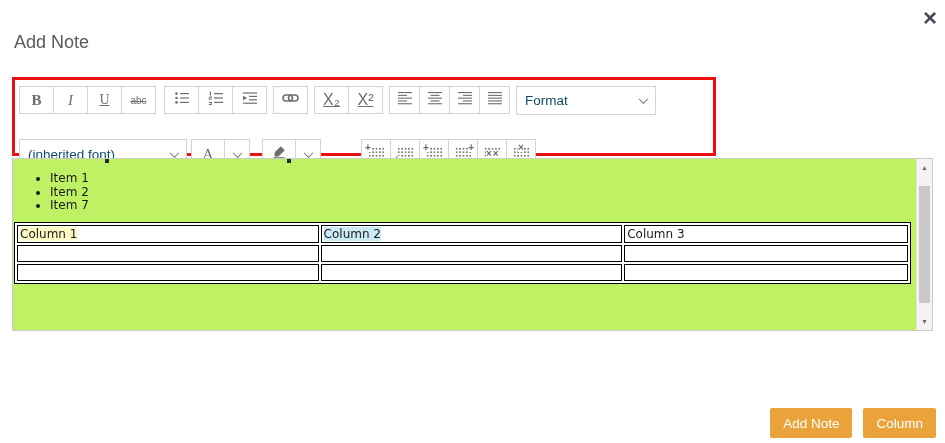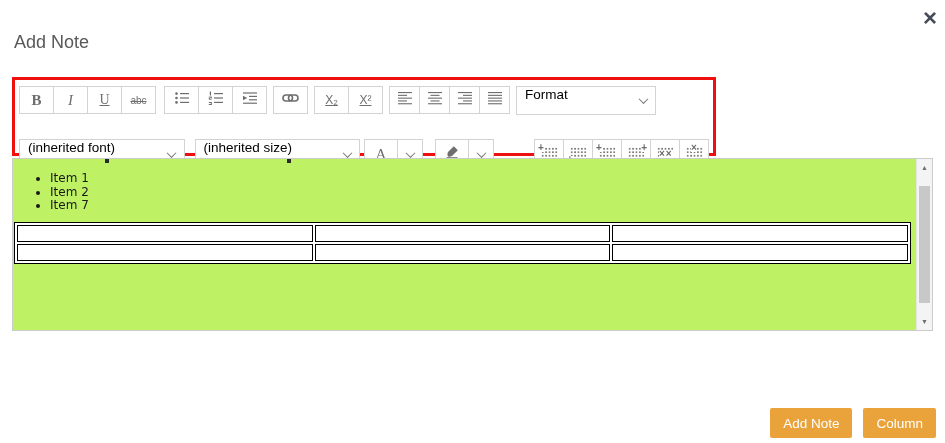--- a/index.html
+++ b/index.html
@@ -15,24 +15,24 @@
   .tb-row1 { margin-top:2px; }
   .tb-row2 { margin-top:24px; }
   .tb-group { display:flex; }
   .tb-btn { width:35px; height:28px; border:1px solid #d3d3d3; background:#fff; display:flex; align-items:center; justify-content:center; color:#6e6e6e; margin-left:-1px; cursor:pointer; }
   .tb-group .tb-btn:first-child { margin-left:0; }
   .gap6 { margin-left:6px; } .gap8 { margin-left:8px; }
   .glyph-b { font-family:"Liberation Serif",serif; font-weight:bold; font-size:15px; }
   .glyph-i { font-family:"Liberation Serif",serif; font-style:italic; font-size:15px; }
   .glyph-u { font-family:"Liberation Serif",serif; font-size:14px; text-decoration:underline; }
   .glyph-abc { font-size:10px; text-decoration:line-through; letter-spacing:0; }
-  .glyph-sub, .glyph-sup { font-size:12px;text-decoration:underline; }
+  .glyph-sub, .glyph-sup { font-size:16px;text-decoration:underline; }
   .align-btn { width:31px; }
 
-  .dd { height:30px; border:1px solid #d3d3d3; background:#fff; display:flex; color:#000000; font-size:13.5px; cursor:pointer; }
+  .dd { height:30px; border:1px solid #d3d3d3; background:#fff; display:flex; align-items:center; color:#0c4a6e; font-size:13.5px; cursor:pointer; }
   .dd-label { flex:1; padding:0 8px; white-space:nowrap; overflow:hidden; }
   .dd-chev { width:24px; align-self:stretch; display:flex; align-items:center; justify-content:center; }
   .chev { width:7px; height:7px; border-right:1.6px solid #767676; border-bottom:1.6px solid #767676; transform:rotate(45deg) translate(-1px,-1px); }
   .dd-format { width:140px; margin-left:6px; height:29px; }
   .dd-font { width:168px; } .dd-size { width:168px; margin-left:10px; }
   .split { display:flex; margin-left:4px; }
   .split .cell { height:30px; border:1px solid #d3d3d3; background:#fff; display:flex; align-items:center; justify-content:center; color:#6e6e6e; cursor:pointer; }
   .split .main { width:34px; }
   .split .arr { width:26px; margin-left:-1px; }
   .split.ml12 { margin-left:12px; }
@@ -212,26 +212,20 @@
       </div>
     </div>
 
     <div class="tb-row tb-row2">
       <div class="dd dd-font">
         <span class="dd-label">(inherited font)</span>
         <span class="dd-chev">
             <span class="chev"></span>
           </span>
       </div>
-      <div class="dd dd-size">
-        <span class="dd-label">(inherited size)</span>
-        <span class="dd-chev">
-            <span class="chev"></span>
-          </span>
-      </div>
 
       <div class="split">
         <div class="cell main">
             <span class="glyph-a">A</span>
           </div>
         <div class="cell arr">
             <span class="chev"></span>
           </div>
       </div>
 
@@ -290,20 +284,25 @@
       <span class="clip-frag" style="left:274px;"></span>
 
       <ul class="ed-list">
         <li>Item 1</li>
         <li>Item 2</li>
         <li>Item 7</li>
       </ul>
 
       <table class="ed-table">
         <tbody>
+            <tr class="hdr">
+          <td style="width:34%;"><span class="hl-yellow">Column 1</span></td>
+          <td style="width:34%;"><span class="hl-blue">Column 2</span></td>
+          <td style="width:32%;"><span>Column 3</span></td>
+        </tr>
         <tr>
           <td></td>
           <td></td>
           <td></td>
         </tr>
         <tr>
           <td></td>
           <td></td>
           <td></td>
         </tr>

